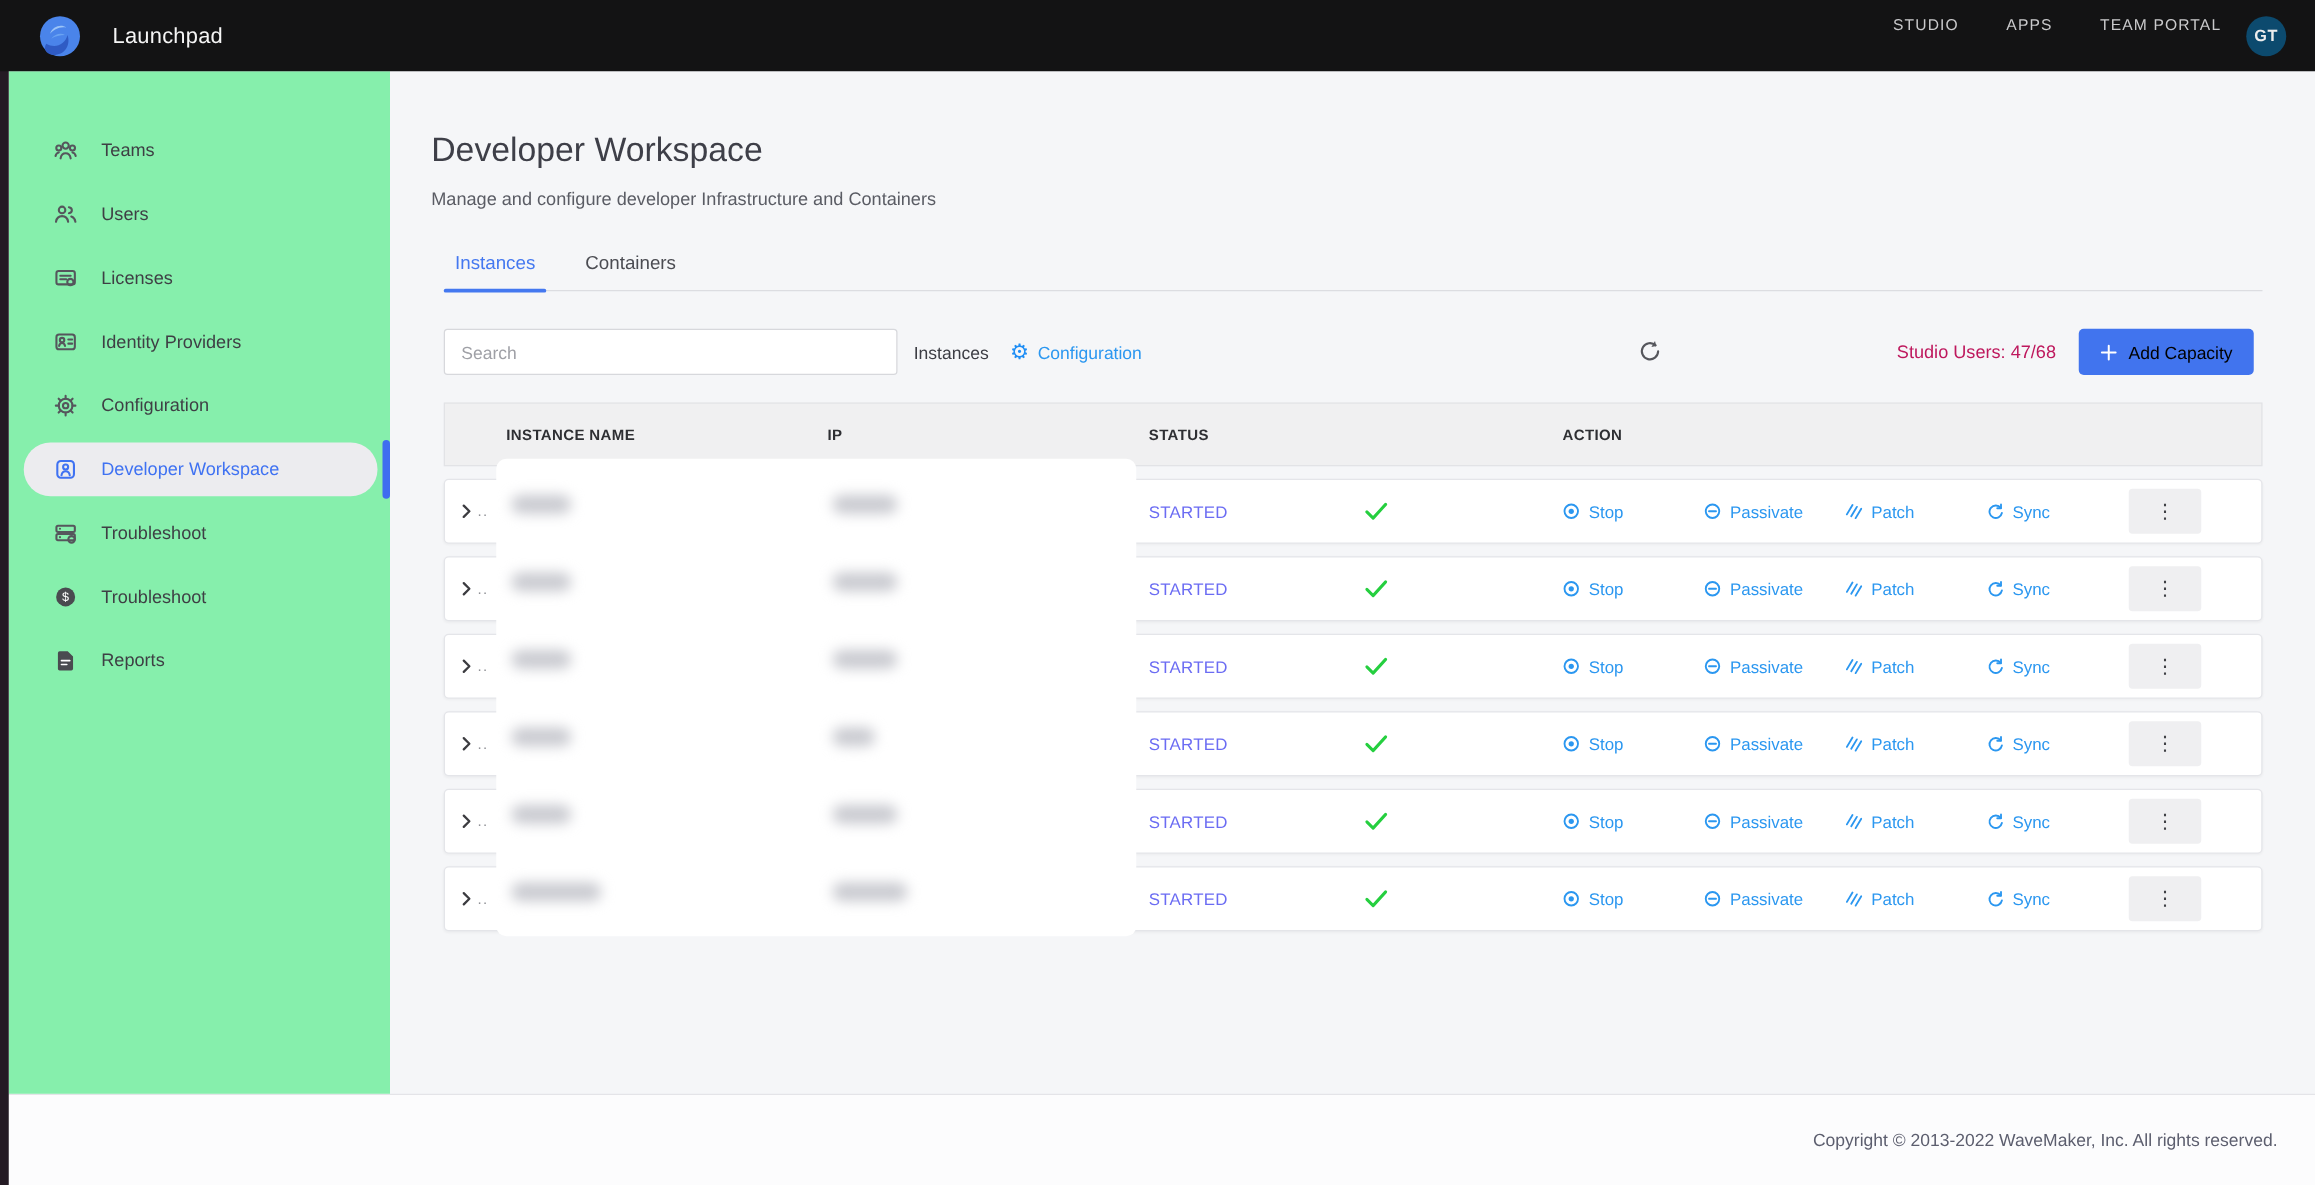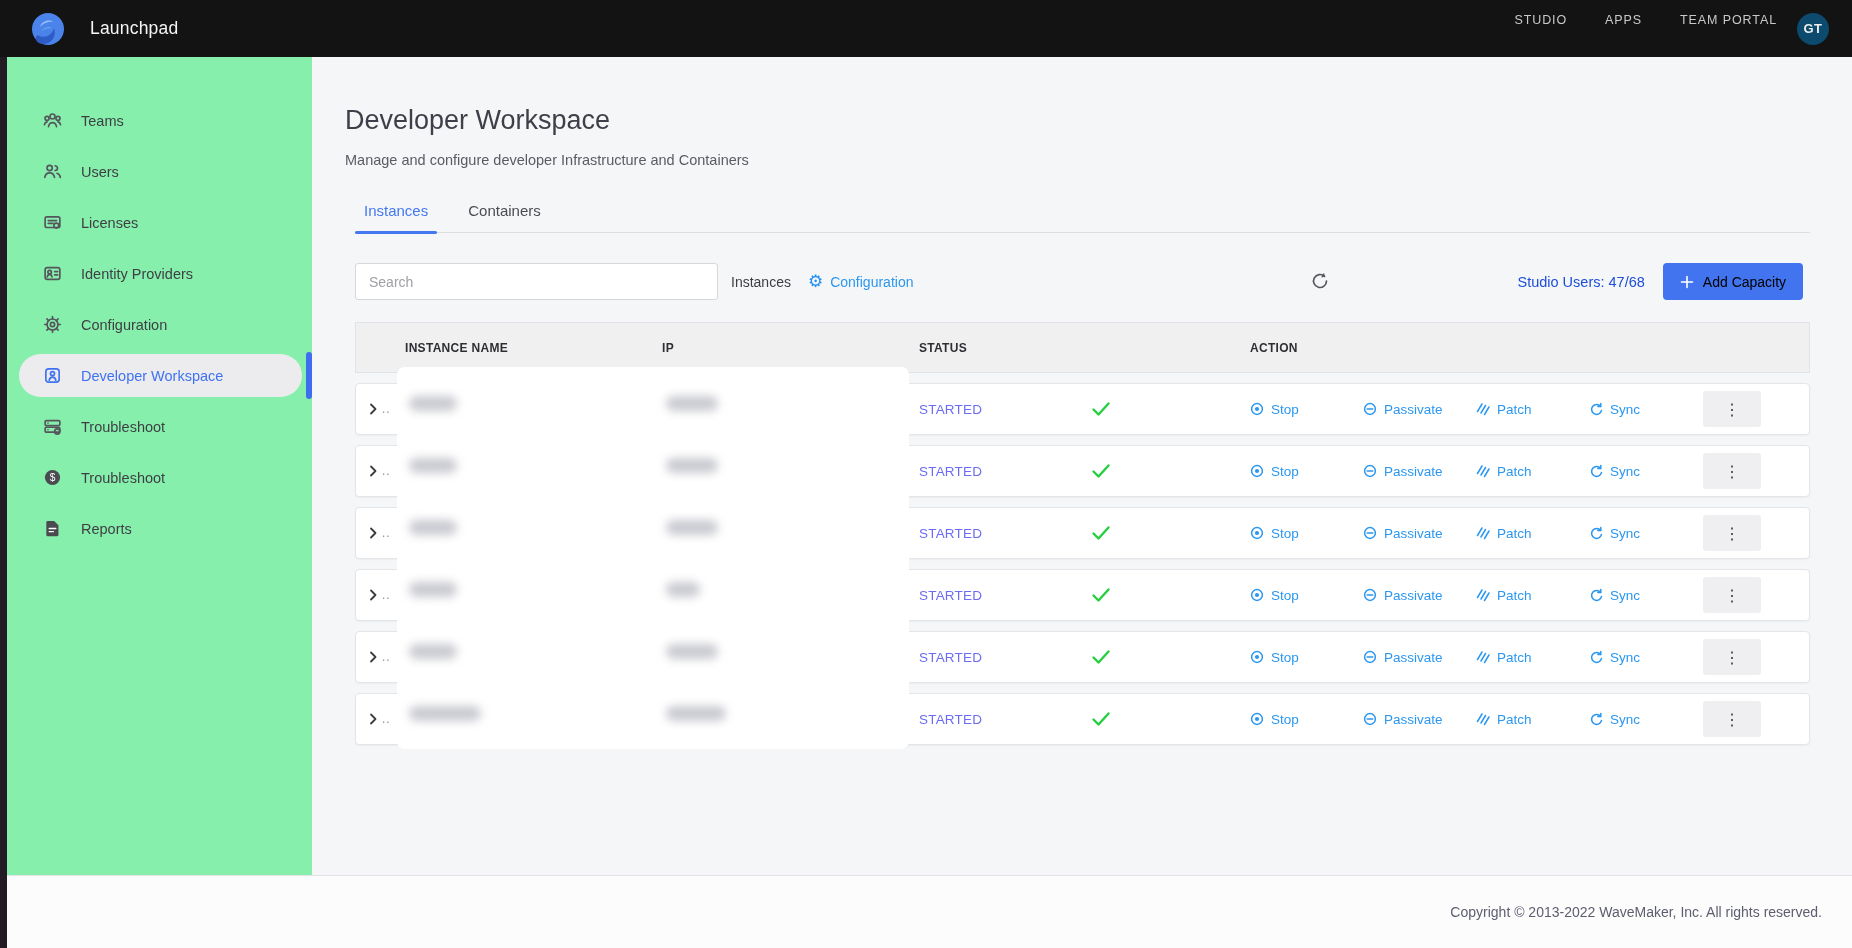--- a/index.html
+++ b/index.html
@@ -44,21 +44,21 @@
   .tab.active::after{content:"";position:absolute;left:0;right:0;bottom:-2px;height:3px;background:#4478f0;border-radius:2px;}
 
   .toolbar{margin:30px 0 0 10px;width:1455px;display:flex;align-items:center;height:37px;}
   .search{width:363px;height:37px;border:1px solid #d7d8dc;border-radius:3px;padding:0 13px;font-size:14px;
           font-family:inherit;color:#ef4444;background:#fff;outline:none;}
   .search::placeholder{color:#9fa0a6;}
   .instances-label{margin-left:13px;font-size:14px;color:#3c3d44;}
   .config-link{margin-left:17px;display:flex;align-items:center;color:#2b97f0;font-size:14px;cursor:pointer;text-decoration:none;}
   .config-link .gear{font-size:17px;margin-right:7px;line-height:1;color:#1f8ef5;}
   .refresh-btn{margin-left:396px;background:none;border:none;cursor:pointer;width:22px;height:22px;padding:0;}
-  .studio-users{margin-left:186px;font-size:14.5px;color:#1d4ed8;}
+  .studio-users{margin-left:186px;font-size:14.5px;color:#be185d;}
   .add-btn{margin-left:18px;height:37px;background:#4174ee;color:#000000;border:none;border-radius:4px;
            font-size:14px;font-family:inherit;padding:0 17px;display:flex;align-items:center;cursor:pointer;}
   .add-btn .plus{margin-right:9px;display:flex;}
 
   
   .table-wrap{margin:22px 0 0 10px;width:1455px;position:relative;}
   .grid-cols{display:grid;grid-template-columns:40px 266px 257px 331px 1fr;align-items:center;}
   .thead{height:51px;background:#f0f0f1;border:1px solid #e2e3e6;font-size:12px;font-weight:700;color:#2e2f33;letter-spacing:.3px;}
   .thead .th-name{padding-left:9px;}
   .row{height:52px;background:#fff;border:1px solid #e4e5e9;border-radius:4px;margin-top:10px;box-shadow:0 1px 2px rgba(0,0,0,.04);}

